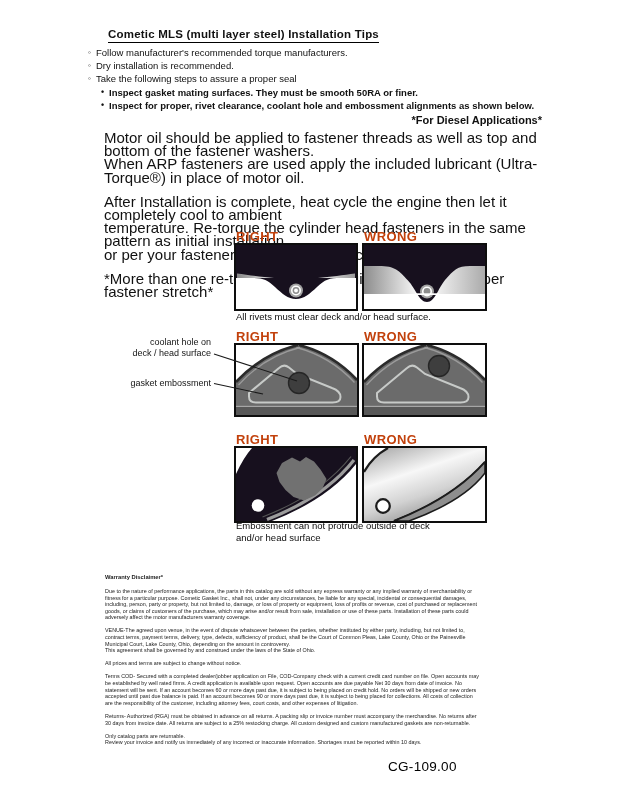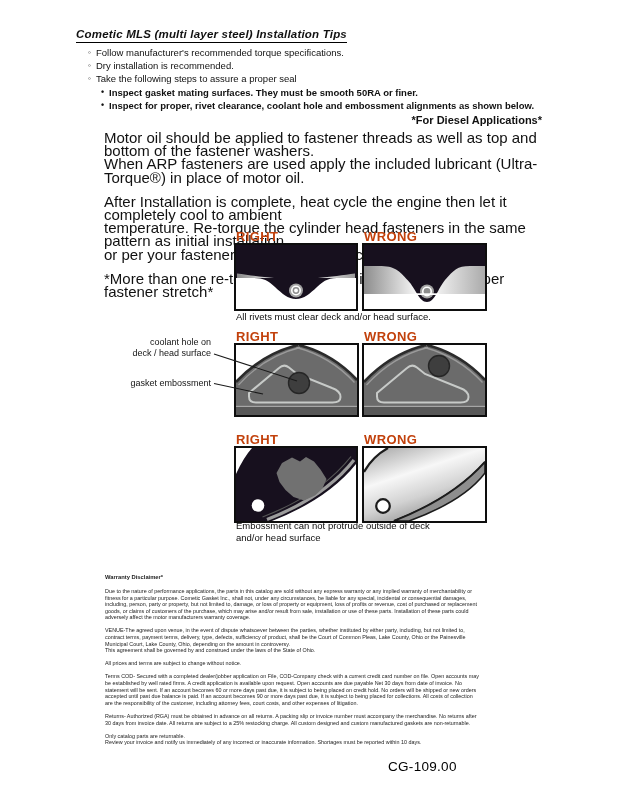--- a/index.html
+++ b/index.html
@@ -1,19 +1,19 @@
 <!DOCTYPE html>
 <html><head>
 <meta charset="utf-8">
 <style>
   html,body{margin:0;padding:0;background:#e8e8e8;}
   .page{position:relative;width:618px;height:800px;background:#ffffff;overflow:hidden;
         font-family:"Liberation Sans","DejaVu Sans",sans-serif;color:#111;}
   
-  .title-block{position:absolute;left:76px;top:24px;font-style:italic;}
+  .title-block{position:absolute;left:108px;top:24px;}
   .title{display:inline-block;font-size:11.5px;font-weight:bold;letter-spacing:.2px;
          border-bottom:1.5px solid #000;padding-bottom:1.5px;}
   .bullets{position:absolute;left:88px;top:46px;font-size:9.5px;line-height:13.2px;}
   .b-row{white-space:nowrap;}
   .b-glyph{display:inline-block;width:8px;font-size:8px;vertical-align:1px;}
   .sub{margin-left:13px;font-weight:bold;}
   .sub .b-glyph{font-size:9px;}
   .diesel{position:absolute;left:92px;top:114px;width:450px;}
   .diesel h2{margin:0 0 5px 0;font-size:11px;font-weight:bold;text-align:right;}
   .diesel p{margin:0 0 11px 12px;font-size:15px;line-height:13.2px;white-space:pre-line;}
@@ -35,21 +35,21 @@
 </head>
 <body>
 
 <div class="page">
 
   <div class="title-block">
     <span class="title">Cometic MLS (multi layer steel) Installation Tips</span>
   </div>
 
   <div class="bullets">
-    <div class="b-row"><span class="b-glyph">◦</span><span>Follow manufacturer's recommended torque specifications.</span></div>
+    <div class="b-row"><span class="b-glyph">◦</span><span>Follow manufacturer's recommended torque manufacturers.</span></div>
     <div class="b-row"><span class="b-glyph">◦</span><span>Dry installation is recommended.</span></div>
     <div class="b-row"><span class="b-glyph">◦</span><span>Take the following steps to assure a proper seal</span></div>
     <div class="b-row sub"><span class="b-glyph">•</span><span>Inspect gasket mating surfaces.  They must be smooth 50RA or finer.</span></div>
     <div class="b-row sub"><span class="b-glyph">•</span><span>Inspect for proper, rivet clearance, coolant hole and embossment alignments as shown below.</span></div>
   </div>
 
   <div class="diesel">
     <h2>*For Diesel Applications*</h2>
     <p>Motor oil should be applied to fastener threads as well as top and bottom of the fastener washers.
 When ARP fasteners are used apply the included lubricant (Ultra-Torque®) in place of motor oil.</p>

